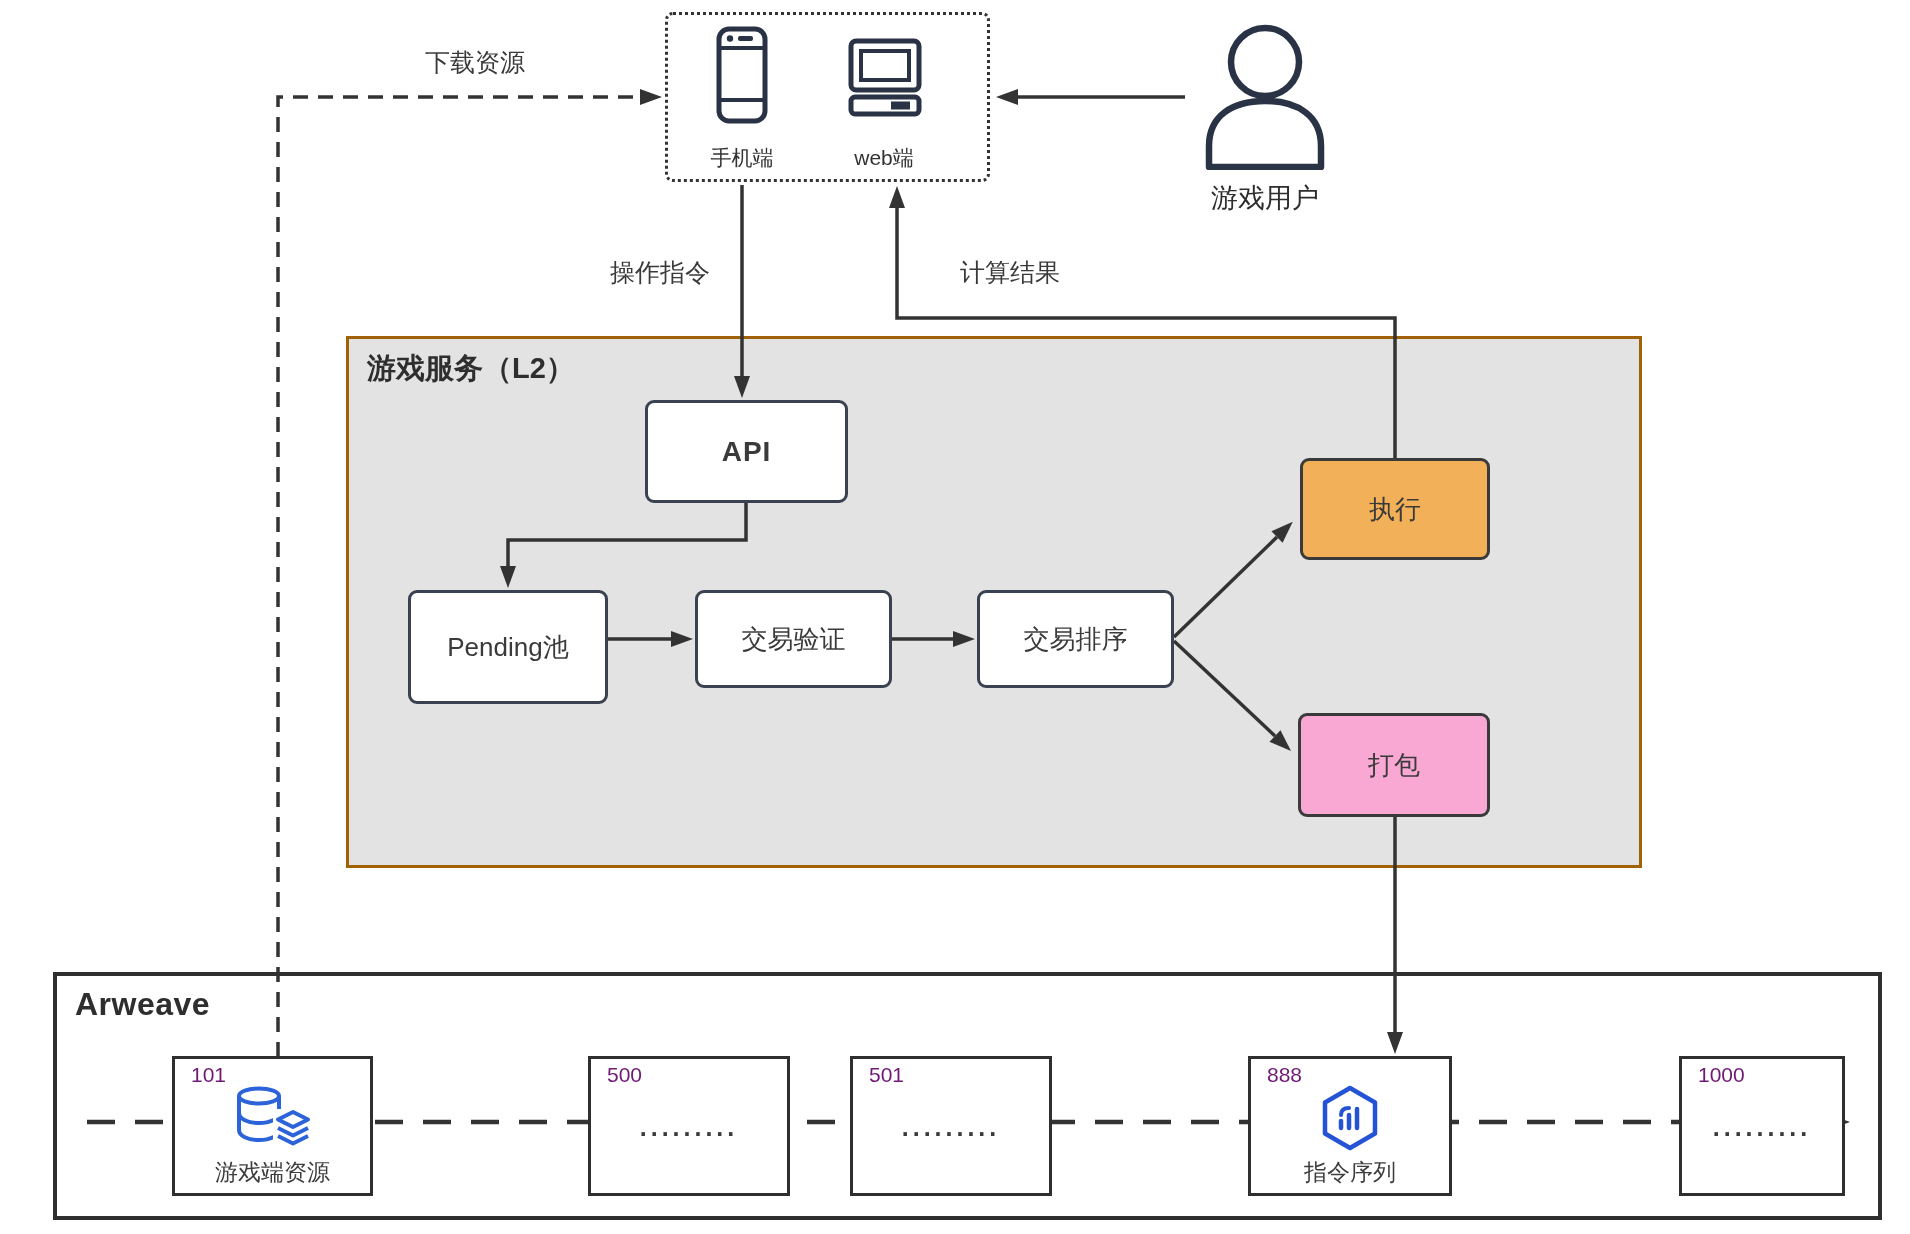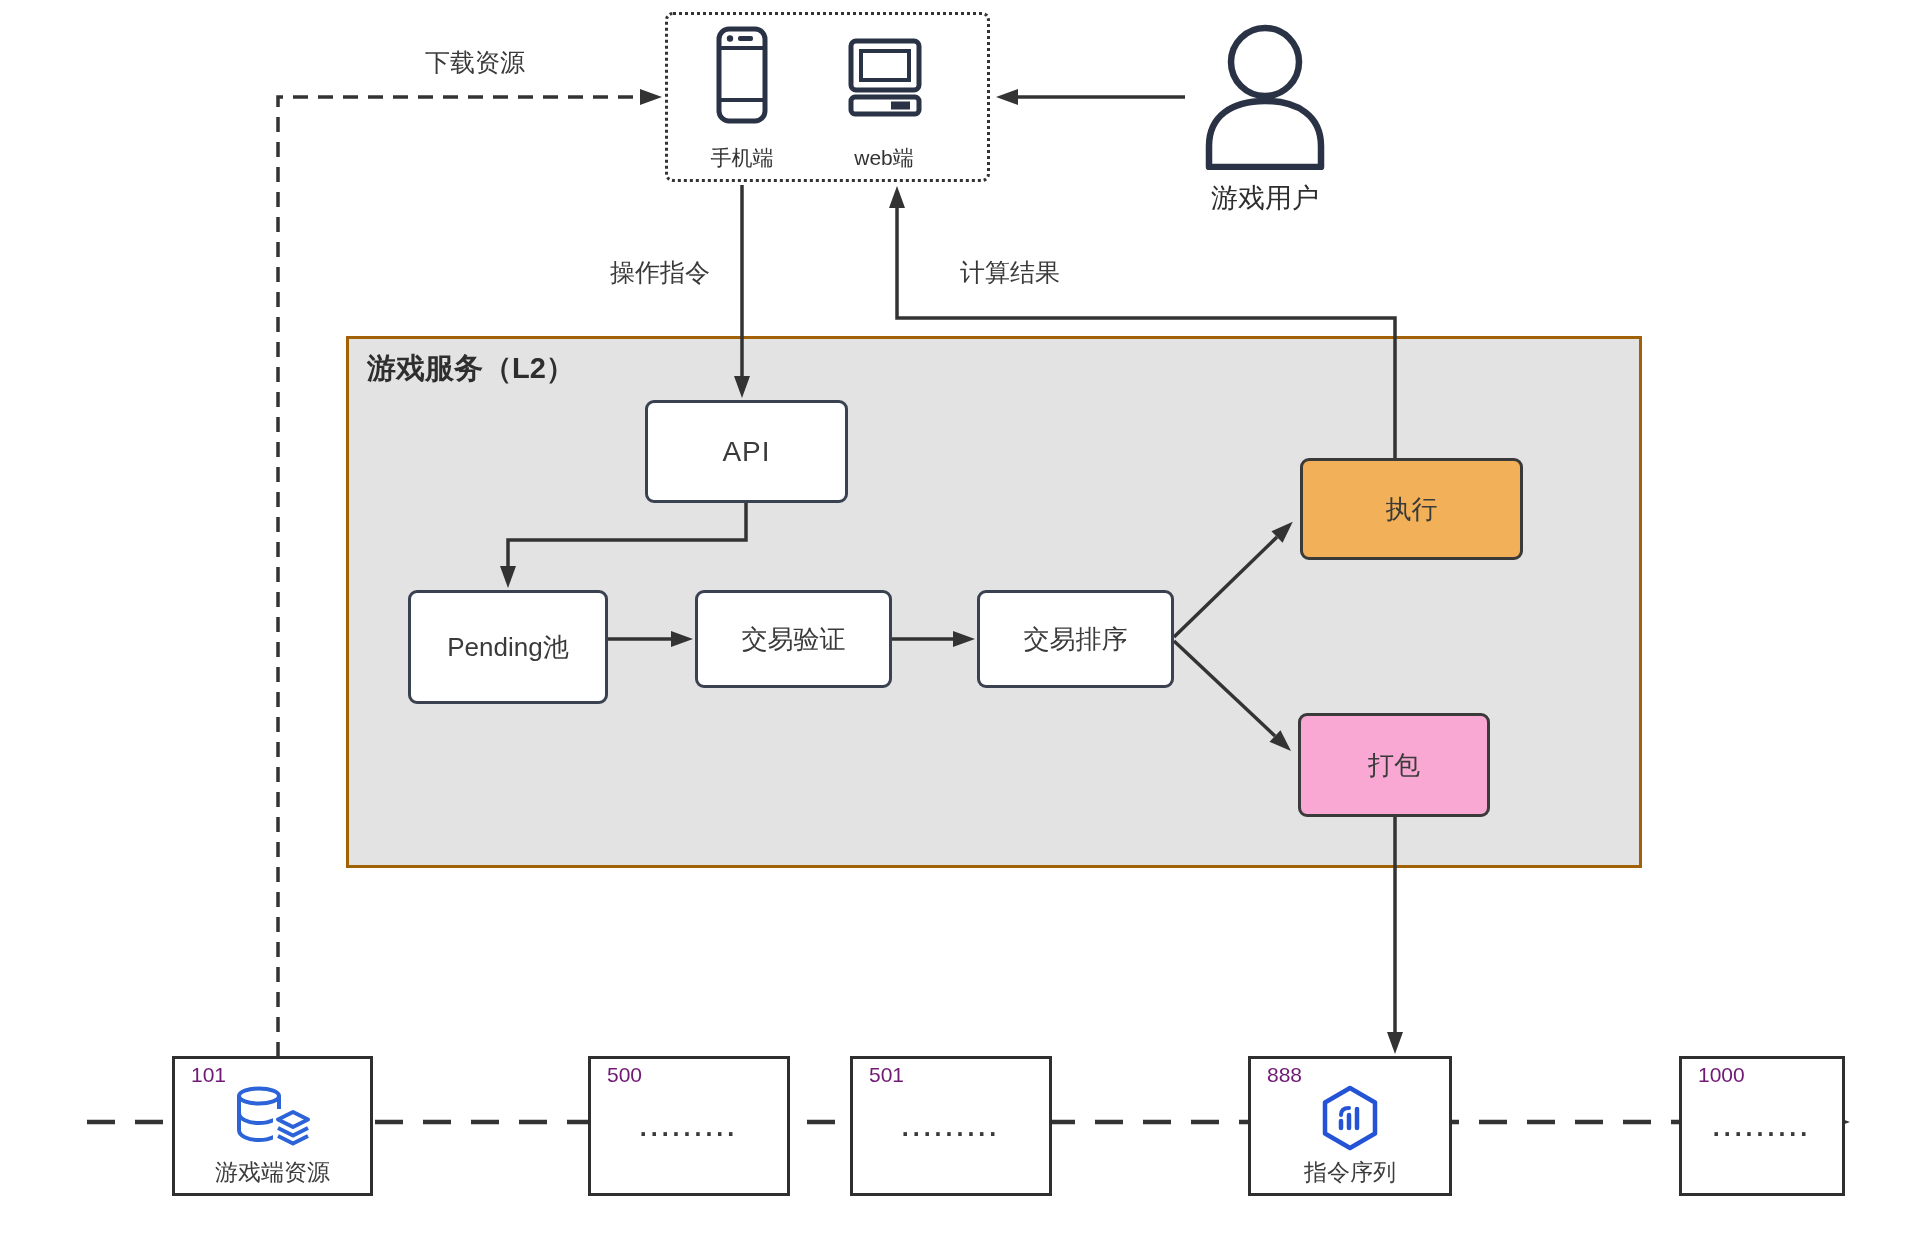--- a/index.html
+++ b/index.html
@@ -21,25 +21,25 @@
   .clients-box{position:absolute;left:665px;top:12px;width:325px;height:170px;background:#fff;
     border:3px dotted #333;border-radius:8px;box-sizing:border-box;}
   .device-label{position:absolute;font-size:21px;color:#333;text-align:center;}
   
   .user-wrap{position:absolute;left:1195px;top:22px;width:140px;}
   .user-label{position:absolute;left:1195px;top:180px;width:140px;text-align:center;
     font-size:27px;font-weight:normal;color:#2e2e2e;}
   
   .node{position:absolute;background:#fff;border:3px solid #3a4150;border-radius:9px;
     display:flex;align-items:center;justify-content:center;font-size:26px;color:#3a3a3a;box-sizing:border-box;}
-  .node-api{left:645px;top:400px;width:203px;height:103px;font-size:28px;letter-spacing:1px;}
+  .node-api{left:645px;top:400px;width:203px;height:103px;font-size:28px;letter-spacing:1px;font-weight:bold;}
   .node-pending{left:408px;top:590px;width:200px;height:114px;}
   .node-verify{left:695px;top:590px;width:197px;height:98px;}
   .node-order{left:977px;top:590px;width:197px;height:98px;}
-  .node-execute{left:1300px;top:458px;width:223px;height:102px;background:#f2b158;border-color:#3a3a3a;}
+  .node-execute{left:1300px;top:458px;width:190px;height:102px;background:#f2b158;border-color:#3a3a3a;}
   .node-pack{left:1298px;top:713px;width:192px;height:104px;background:#f9a8d4;border-color:#3a3a3a;}
   
   .edge-label{position:absolute;font-size:25px;color:#3a3a3a;text-align:center;}
   
   .block{position:absolute;top:1056px;height:140px;background:#fff;border:3px solid #2f2f2f;
     box-sizing:border-box;z-index:2;}
   .block-num{position:absolute;left:16px;top:4px;font-size:21px;color:#701a75;font-weight:500;}
   .block-icon{position:absolute;left:50%;transform:translateX(-50%);top:26px;}
   .block-label{position:absolute;left:0;right:0;top:98px;text-align:center;font-size:23px;color:#3d3d3d;}
   .block-dots{position:absolute;left:0;right:0;top:54px;text-align:center;font-size:25px;
@@ -47,20 +47,23 @@
 </style>
 </head>
 <body>
 
 <div class="canvas">
 
   <div class="panel l2-panel">
     <div class="panel-title">游戏服务（L2）</div>
   </div>
 
+  <div class="panel arweave-panel">
+    <div class="panel-title">Arweave</div>
+  </div>
 
   <svg class="connectors" width="1910" height="1234" viewBox="0 0 1910 1234">
     <defs>
       <marker id="arrow" markerUnits="userSpaceOnUse" markerWidth="26" markerHeight="20" refX="2" refY="10" orient="auto">
         <path d="M2,2 L24,10 L2,18 Z" fill="#333"></path>
       </marker>
     </defs>
 
     <path d="M278,1057 L278,97 L640,97" fill="none" stroke="#333" stroke-width="3.5" stroke-dasharray="15 10" marker-end="url(#arrow)"></path>
 

